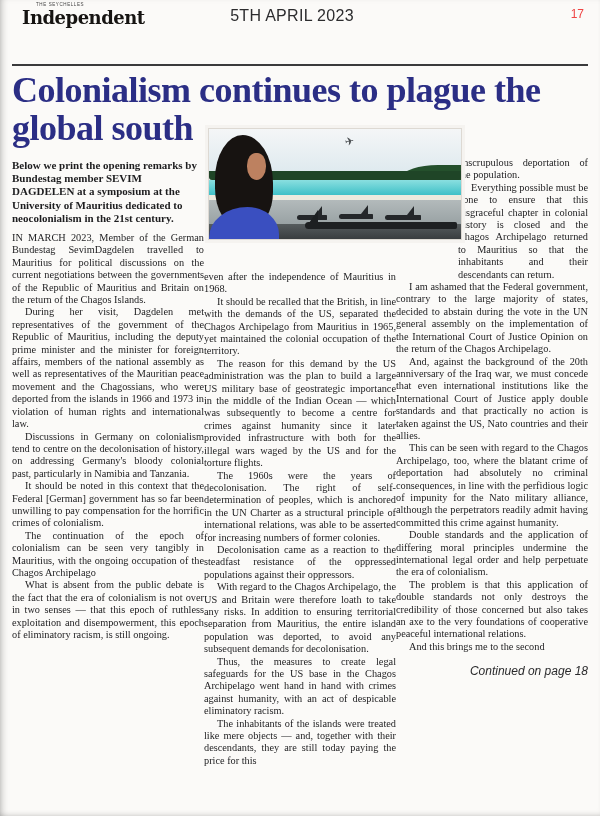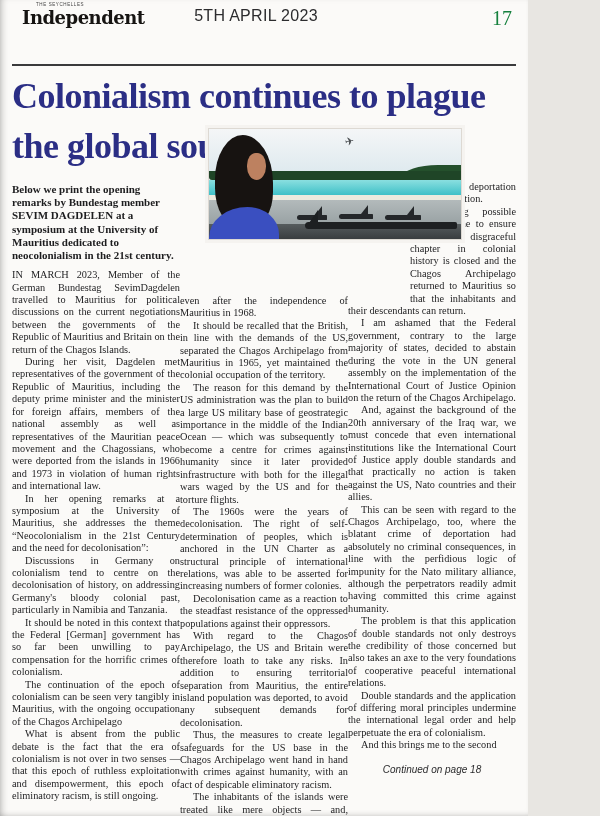--- a/index.html
+++ b/index.html
@@ -1,43 +1,43 @@
 <!DOCTYPE html>
 <html><head>
 <meta charset="utf-8">
 <style>
   html,body{margin:0;padding:0;background:#e8e6e2;}
   .page{
-    position:relative;width:528px;height:816px;overflow:hidden;
+    position:relative;width:600px;height:816px;overflow:hidden;
     background:#fbfaf8;font-family:"Liberation Serif",serif;color:#1d1d1f;
     box-shadow:inset 6px 0 8px -6px rgba(0,0,0,.35), inset 0 -4px 6px -4px rgba(0,0,0,.2);
     box-sizing:border-box;padding:0 12px;
   }
   
   .hdr{position:relative;height:30px;padding-top:4px;}
   .masthead{position:absolute;left:10px;top:3px;line-height:1;}
   .masthead .tiny{display:block;font-family:"Liberation Sans",sans-serif;font-size:4.5px;letter-spacing:.6px;color:#444;margin:0 0 1px 14px;}
   .masthead .black{font-family:"DejaVu Serif",serif;font-weight:800;font-size:18px;letter-spacing:-.5px;color:#161412;transform:scaleY(1.04);display:inline-block;}
   .issue-date{position:absolute;left:0;right:16px;top:7px;text-align:center;font-family:"Liberation Sans",sans-serif;font-size:16px;color:#2c2c2e;letter-spacing:.3px;}
-  .pageno{position:absolute;right:4px;top:7px;font-family:Liberation Serif, serif;font-size:20px;color:#15803d;}
+  .pageno{position:absolute;right:4px;top:7px;font-family:Liberation Sans, sans-serif;font-size:12px;color:#ef4444;}
   .hdr-rule{height:2px;background:#3a3a3c;margin-top:30px;}
   
   h1.headline{
     margin:5px 0 10px 0;font-family:"Liberation Serif",serif;font-weight:700;
-    font-size:36px;line-height:50px;color:#2b2e85;letter-spacing:-.5px;
+    font-size:36px;line-height:38px;color:#2b2e85;letter-spacing:-.5px;
   }
   
   .columns{display:flex;gap:0;align-items:flex-start;}
   .col{flex:1 1 0;font-size:10.3px;line-height:12.4px;text-align:justify;}
   .col p{margin:0;text-indent:13px;}
   .col p.noindent{text-indent:0;}
   .intro{font-weight:700;font-size:11px;line-height:13.2px;text-align:left;margin:2px 0 7px 0 !important;text-indent:0 !important;}
   .col-mid{padding-top:114px;}
   .wrap-spacer{float:left;width:62px;height:112px;}
-  .continued{font-family:"Liberation Sans",sans-serif;font-style:italic;font-size:10px;color:#2a2a2c;margin-top:12px !important;text-indent:0 !important;text-align:center;}
+  .continued{font-family:"Liberation Sans",sans-serif;font-style:italic;font-size:12px;color:#2a2a2c;margin-top:12px !important;text-indent:0 !important;text-align:right;}
   
   .photo{
     position:absolute;left:208px;top:128px;width:252px;height:110px;
     border:1px solid #ddd9d3;background:#eef2f4;overflow:hidden;box-shadow:0 0 0 3px #f5f3f0;
   }
   .ph-sky{position:absolute;left:0;top:0;right:0;height:46px;background:linear-gradient(#f4f6f7,#dde9ee);}
   .ph-plane{position:absolute;left:54%;top:7px;font-size:11px;color:#45494c;transform:rotate(-12deg);line-height:1;}
   .ph-trees{position:absolute;left:0;right:0;top:42px;height:9px;background:#1f4527;border-radius:0 0 3px 3px;}
   .ph-trees-r{position:absolute;right:0;top:36px;width:58px;height:20px;background:#24502c;border-radius:60% 0 0 30%;}
   .ph-sea{position:absolute;left:0;right:0;top:51px;height:15px;background:linear-gradient(#8adfe0,#3fc0c7);}
@@ -96,21 +96,20 @@
       <div class="w-body"></div>
     </div>
   </div>
 
   <div class="columns">
 
     <div class="col">
       <p class="intro">Below we print the opening remarks by Bundestag member SEVIM DAGDELEN at a symposium at the University of Mauritius dedicated to neocolonialism in the 21st century.</p>
       <p class="noindent">IN MARCH 2023, Member of the German Bundestag SevimDagdelen travelled to Mauritius for political discussions on the current negotiations between the governments of the Republic of Mauritius and Britain on the return of the Chagos Islands.</p>
       <p>During her visit, Dagdelen met representatives of the government of the Republic of Mauritius, including the deputy prime minister and the minister for foreign affairs, members of the national assembly as well as representatives of the Mauritian peace movement and the Chagossians, who were deported from the islands in 1966 and 1973 in violation of human rights and international law.</p>
-      <p>In her opening remarks at a symposium at the University of Mauritius, she addresses the theme “Neocolonialism in the 21st Century and the need for decolonisation”:</p>
       <p>Discussions in Germany on colonialism tend to centre on the decolonisation of history, on addressing Germany's bloody colonial past, particularly in Namibia and Tanzania.</p>
       <p>It should be noted in this context that the Federal [German] government has so far been unwilling to pay compensation for the horrific crimes of colonialism.</p>
       <p>The continuation of the epoch of colonialism can be seen very tangibly in Mauritius, with the ongoing occupation of the Chagos Archipelago</p>
       <p>What is absent from the public debate is the fact that the era of colonialism is not over in two senses — that this epoch of ruthless exploitation and disempowerment, this epoch of eliminatory racism, is still ongoing.</p>
     </div>
 
     <div class="col col-mid">
       <p class="noindent">even after the independence of Mauritius in 1968.</p>
       <p>It should be recalled that the British, in line with the demands of the US, separated the Chagos Archipelago from Mauritius in 1965, yet maintained the colonial occupation of the territory.</p>
       <p>The reason for this demand by the US administration was the plan to build a large US military base of geostrategic importance in the middle of the Indian Ocean — which was subsequently to become a centre for crimes against humanity since it later provided infrastructure with both for the illegal wars waged by the US and for the torture flights.</p>
@@ -121,20 +120,20 @@
       <p>The inhabitants of the islands were treated like mere objects — and, together with their descendants, they are still today paying the price for this</p>
     </div>
 
     <div class="col">
       <div class="wrap-spacer"></div>
       <p class="noindent">unscrupulous deportation of the population.</p>
       <p>Everything possible must be done to ensure that this disgraceful chapter in colonial history is closed and the Chagos Archipelago returned to Mauritius so that the inhabitants and their descendants can return.</p>
       <p>I am ashamed that the Federal government, contrary to the large majority of states, decided to abstain during the vote in the UN general assembly on the implementation of the International Court of Justice Opinion on the return of the Chagos Archipelago.</p>
       <p>And, against the background of the 20th anniversary of the Iraq war, we must concede that even international institutions like the International Court of Justice apply double standards and that practically no action is taken against the US, Nato countries and their allies.</p>
       <p>This can be seen with regard to the Chagos Archipelago, too, where the blatant crime of deportation had absolutely no criminal consequences, in line with the perfidious logic of impunity for the Nato military alliance, although the perpetrators readily admit having committed this crime against humanity.</p>
+      <p>Double standards and the application of differing moral principles undermine the international legal order and help perpetuate the era of colonialism.</p>
       <p>The problem is that this application of double standards not only destroys the credibility of those concerned but also takes an axe to the very foundations of cooperative peaceful international relations.</p>
-      <p>Double standards and the application of differing moral principles undermine the international legal order and help perpetuate the era of colonialism.</p>
       <p>And this brings me to the second</p>
       <p class="continued">Continued on page 18</p>
     </div>
 
   </div>
 </div>
 
 </body></html>

